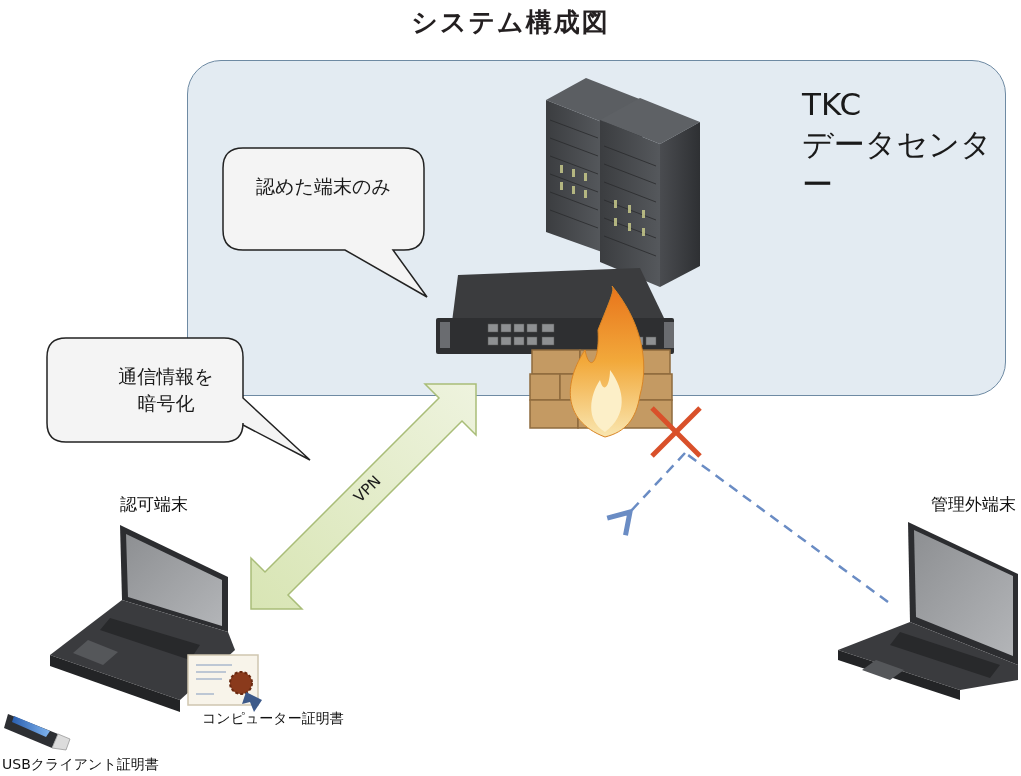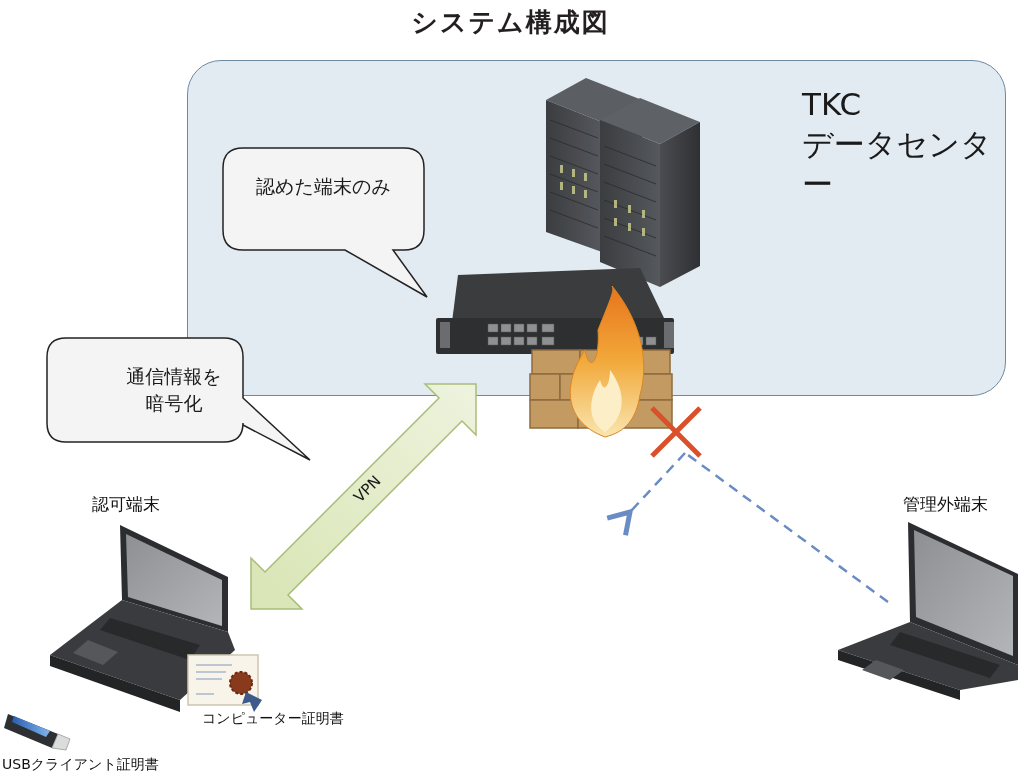--- a/index.html
+++ b/index.html
@@ -4,21 +4,21 @@
 <style>
   html, body { margin:0; padding:0; background:#ffffff; }
   body { width:1021px; height:776px; position:relative; overflow:hidden;
          font-family:"DejaVu Sans", sans-serif; color:#1a1a1a; }
   .abs { position:absolute; }
   #title { left:0; width:1021px; top:0; text-align:center; font-size:26px; letter-spacing:2px; line-height:44px; color:#231f20;font-weight:bold; }
   #dc-box { left:187px; top:60px; width:819px; height:336px; background:#e3ebf2;
             border:1.5px solid #6e8aa3; border-radius:34px; box-sizing:border-box; }
   #dc-label { left:758px; top:84px; font-size:31px; line-height:40px; color:#1a1a1a;margin-left:44px; }
   .bubble-text { text-align:center; font-size:19px; line-height:27px; color:#1a1a1a; }
-  .lbl { font-size:17px; color:#111; white-space:nowrap; }
+  .lbl { font-size:17px; color:#111; white-space:nowrap;margin-left:28px; }
   .small-lbl { font-size:14px; color:#111; white-space:nowrap; }
   svg { overflow:visible; }
 </style>
 </head>
 <body>
 
 <div id="title" class="abs">システム構成図</div>
 
 <div id="dc-box" class="abs"></div>
 <div id="dc-label" class="abs">
@@ -186,21 +186,21 @@
     <polygon points="910,622 1018,665 1018,680 960,690 838,650" fill="#3a3b3e"></polygon>
     <polygon points="838,650 960,690 960,700 838,660" fill="#232426"></polygon>
     <polygon points="876,660 904,670 890,680 862,670" fill="#55575a"></polygon>
     <polygon points="900,632 1000,665 990,678 890,645" fill="#28292b"></polygon>
   </g>
 </svg>
 
 <div class="abs bubble-text" style="left:223px;top:173px;width:201px;">
   <div>認めた端末のみ</div>
 </div>
-<div class="abs bubble-text" style="left:45px;top:363px;width:196px;padding-left:31px;">
+<div class="abs bubble-text" style="left:37px;top:363px;width:196px;padding-left:31px;">
   <div>通信情報を</div>
   <div>暗号化</div>
 </div>
 
 <div class="abs" style="left:352px;top:480px;font-size:15px;transform:rotate(-45deg);transform-origin:center;">VPN</div>
 
 <div class="abs lbl" style="left:92px;top:493px;">認可端末</div>
 <div class="abs lbl" style="left:903px;top:493px;text-align:center;">管理外端末</div>
 <div class="abs small-lbl" style="left:190px;top:710px;margin-left:12px;">コンピューター証明書</div>
 <div class="abs small-lbl" style="left:2px;top:756px;">USBクライアント証明書</div>

